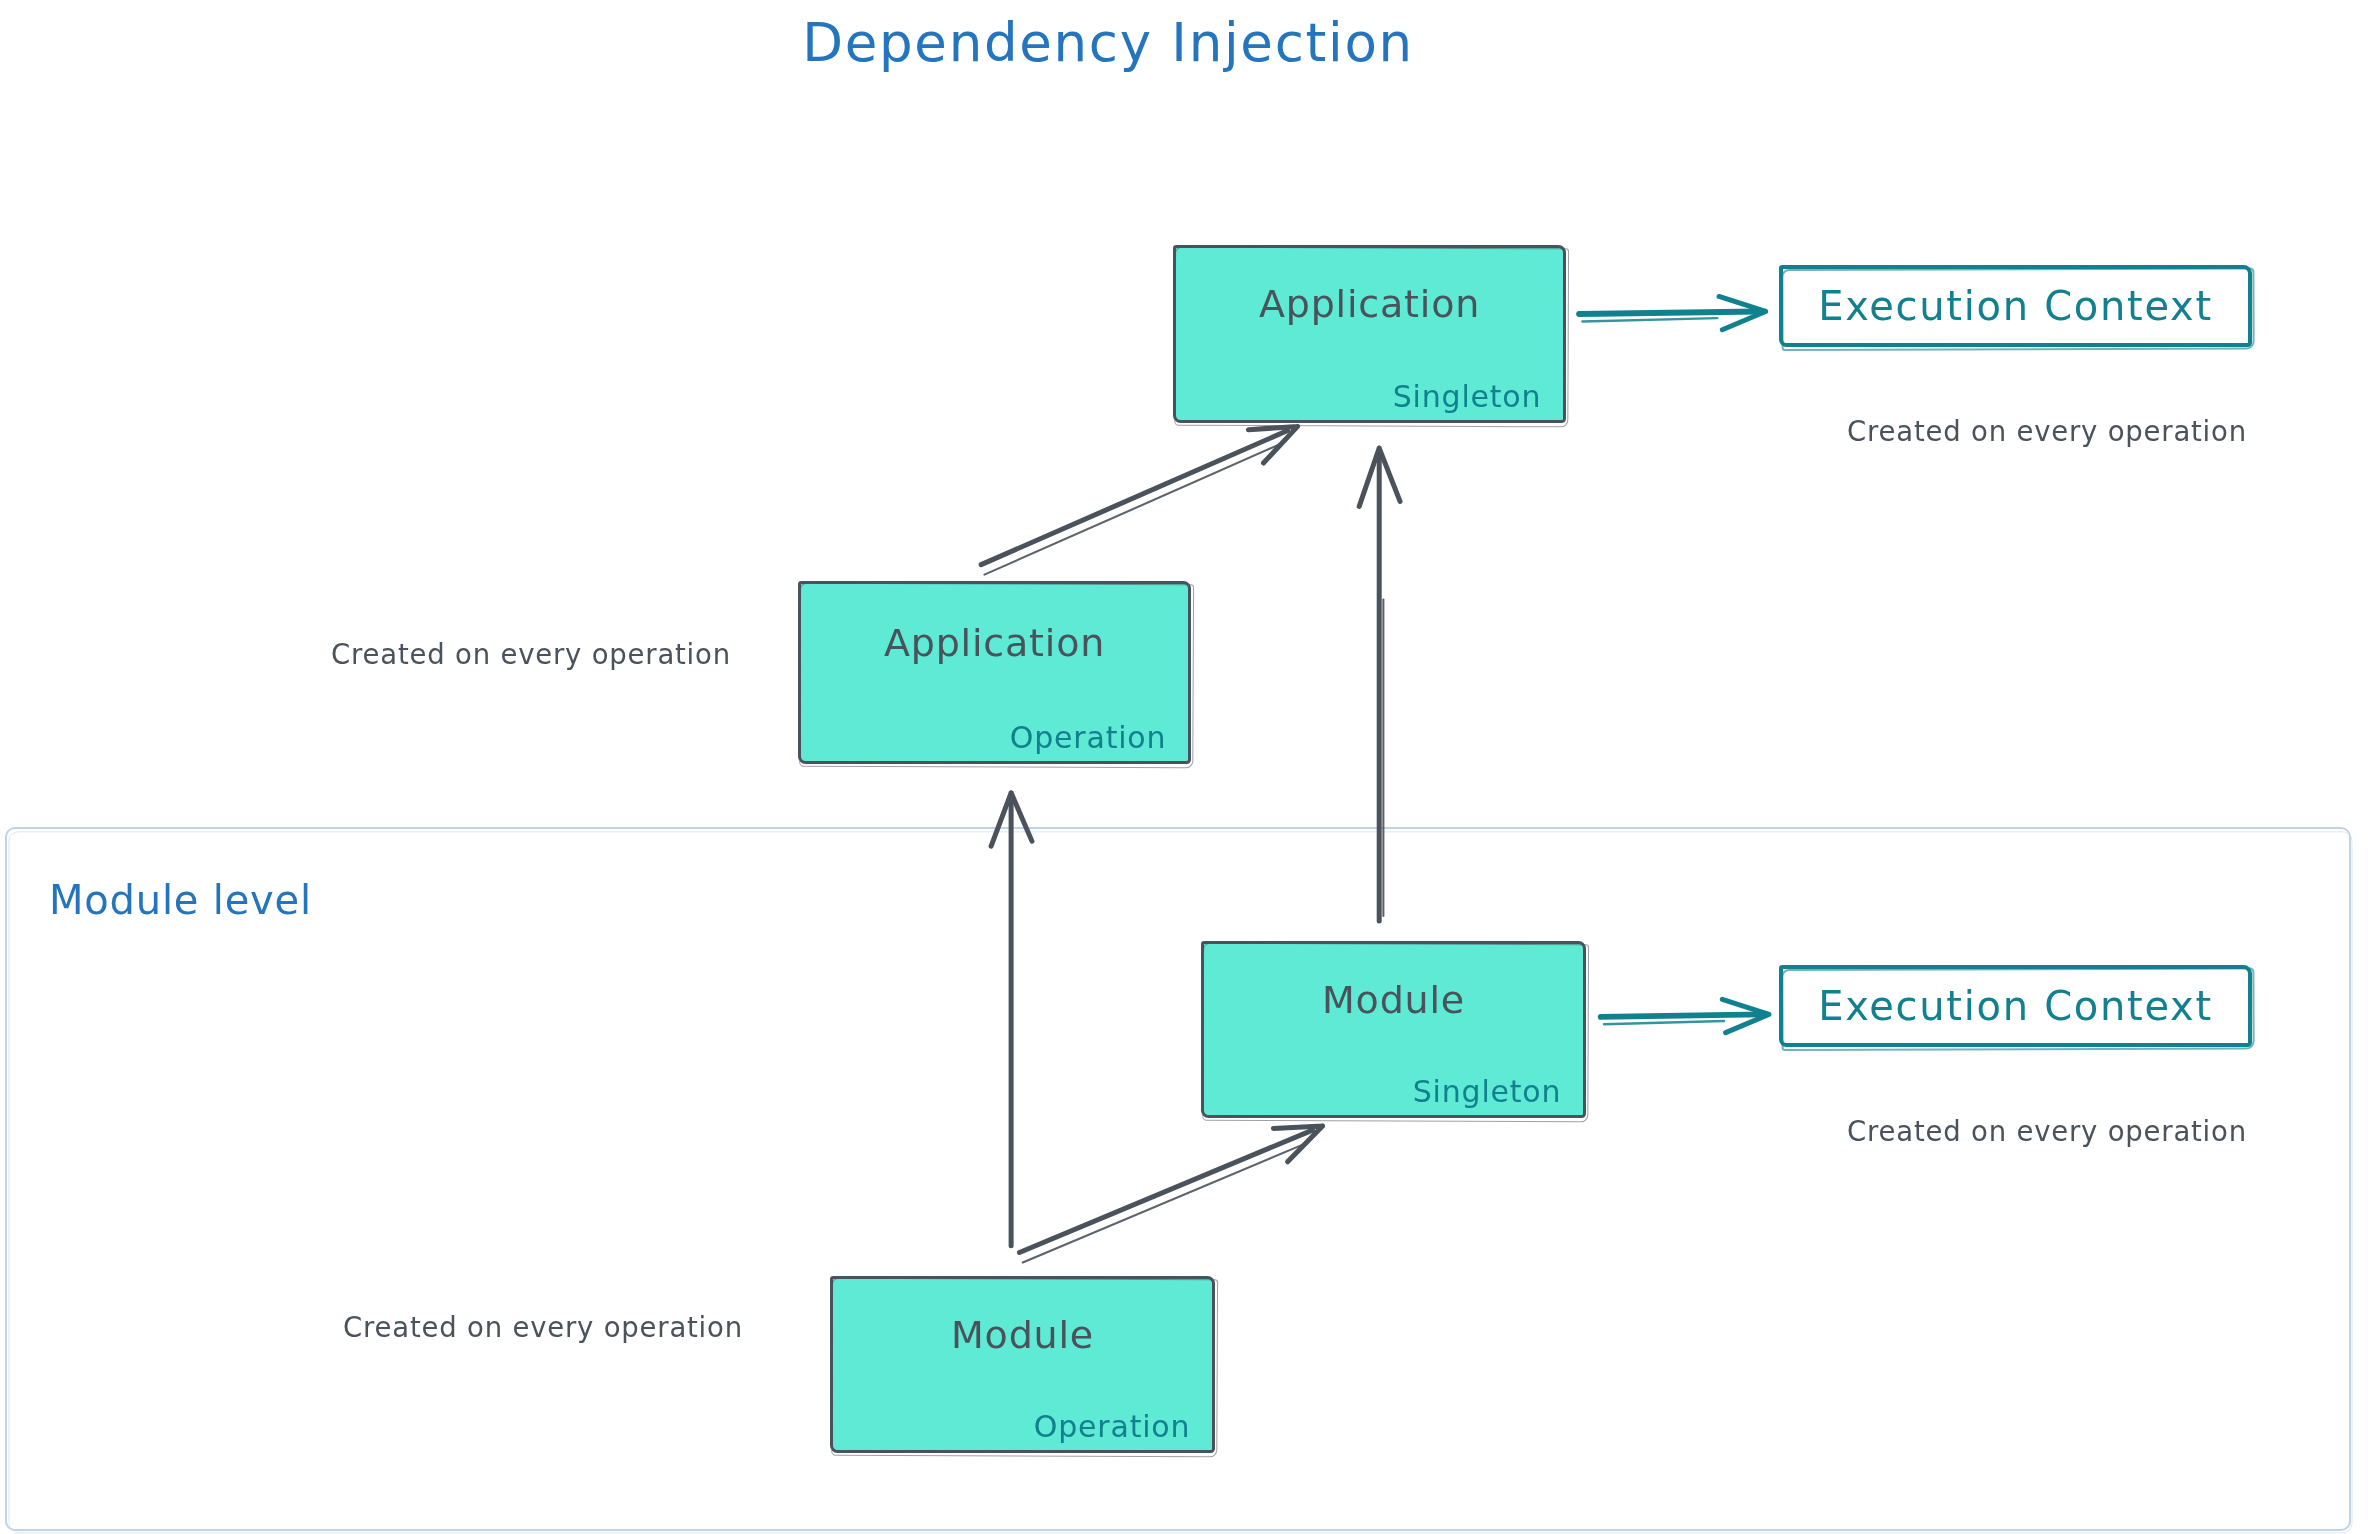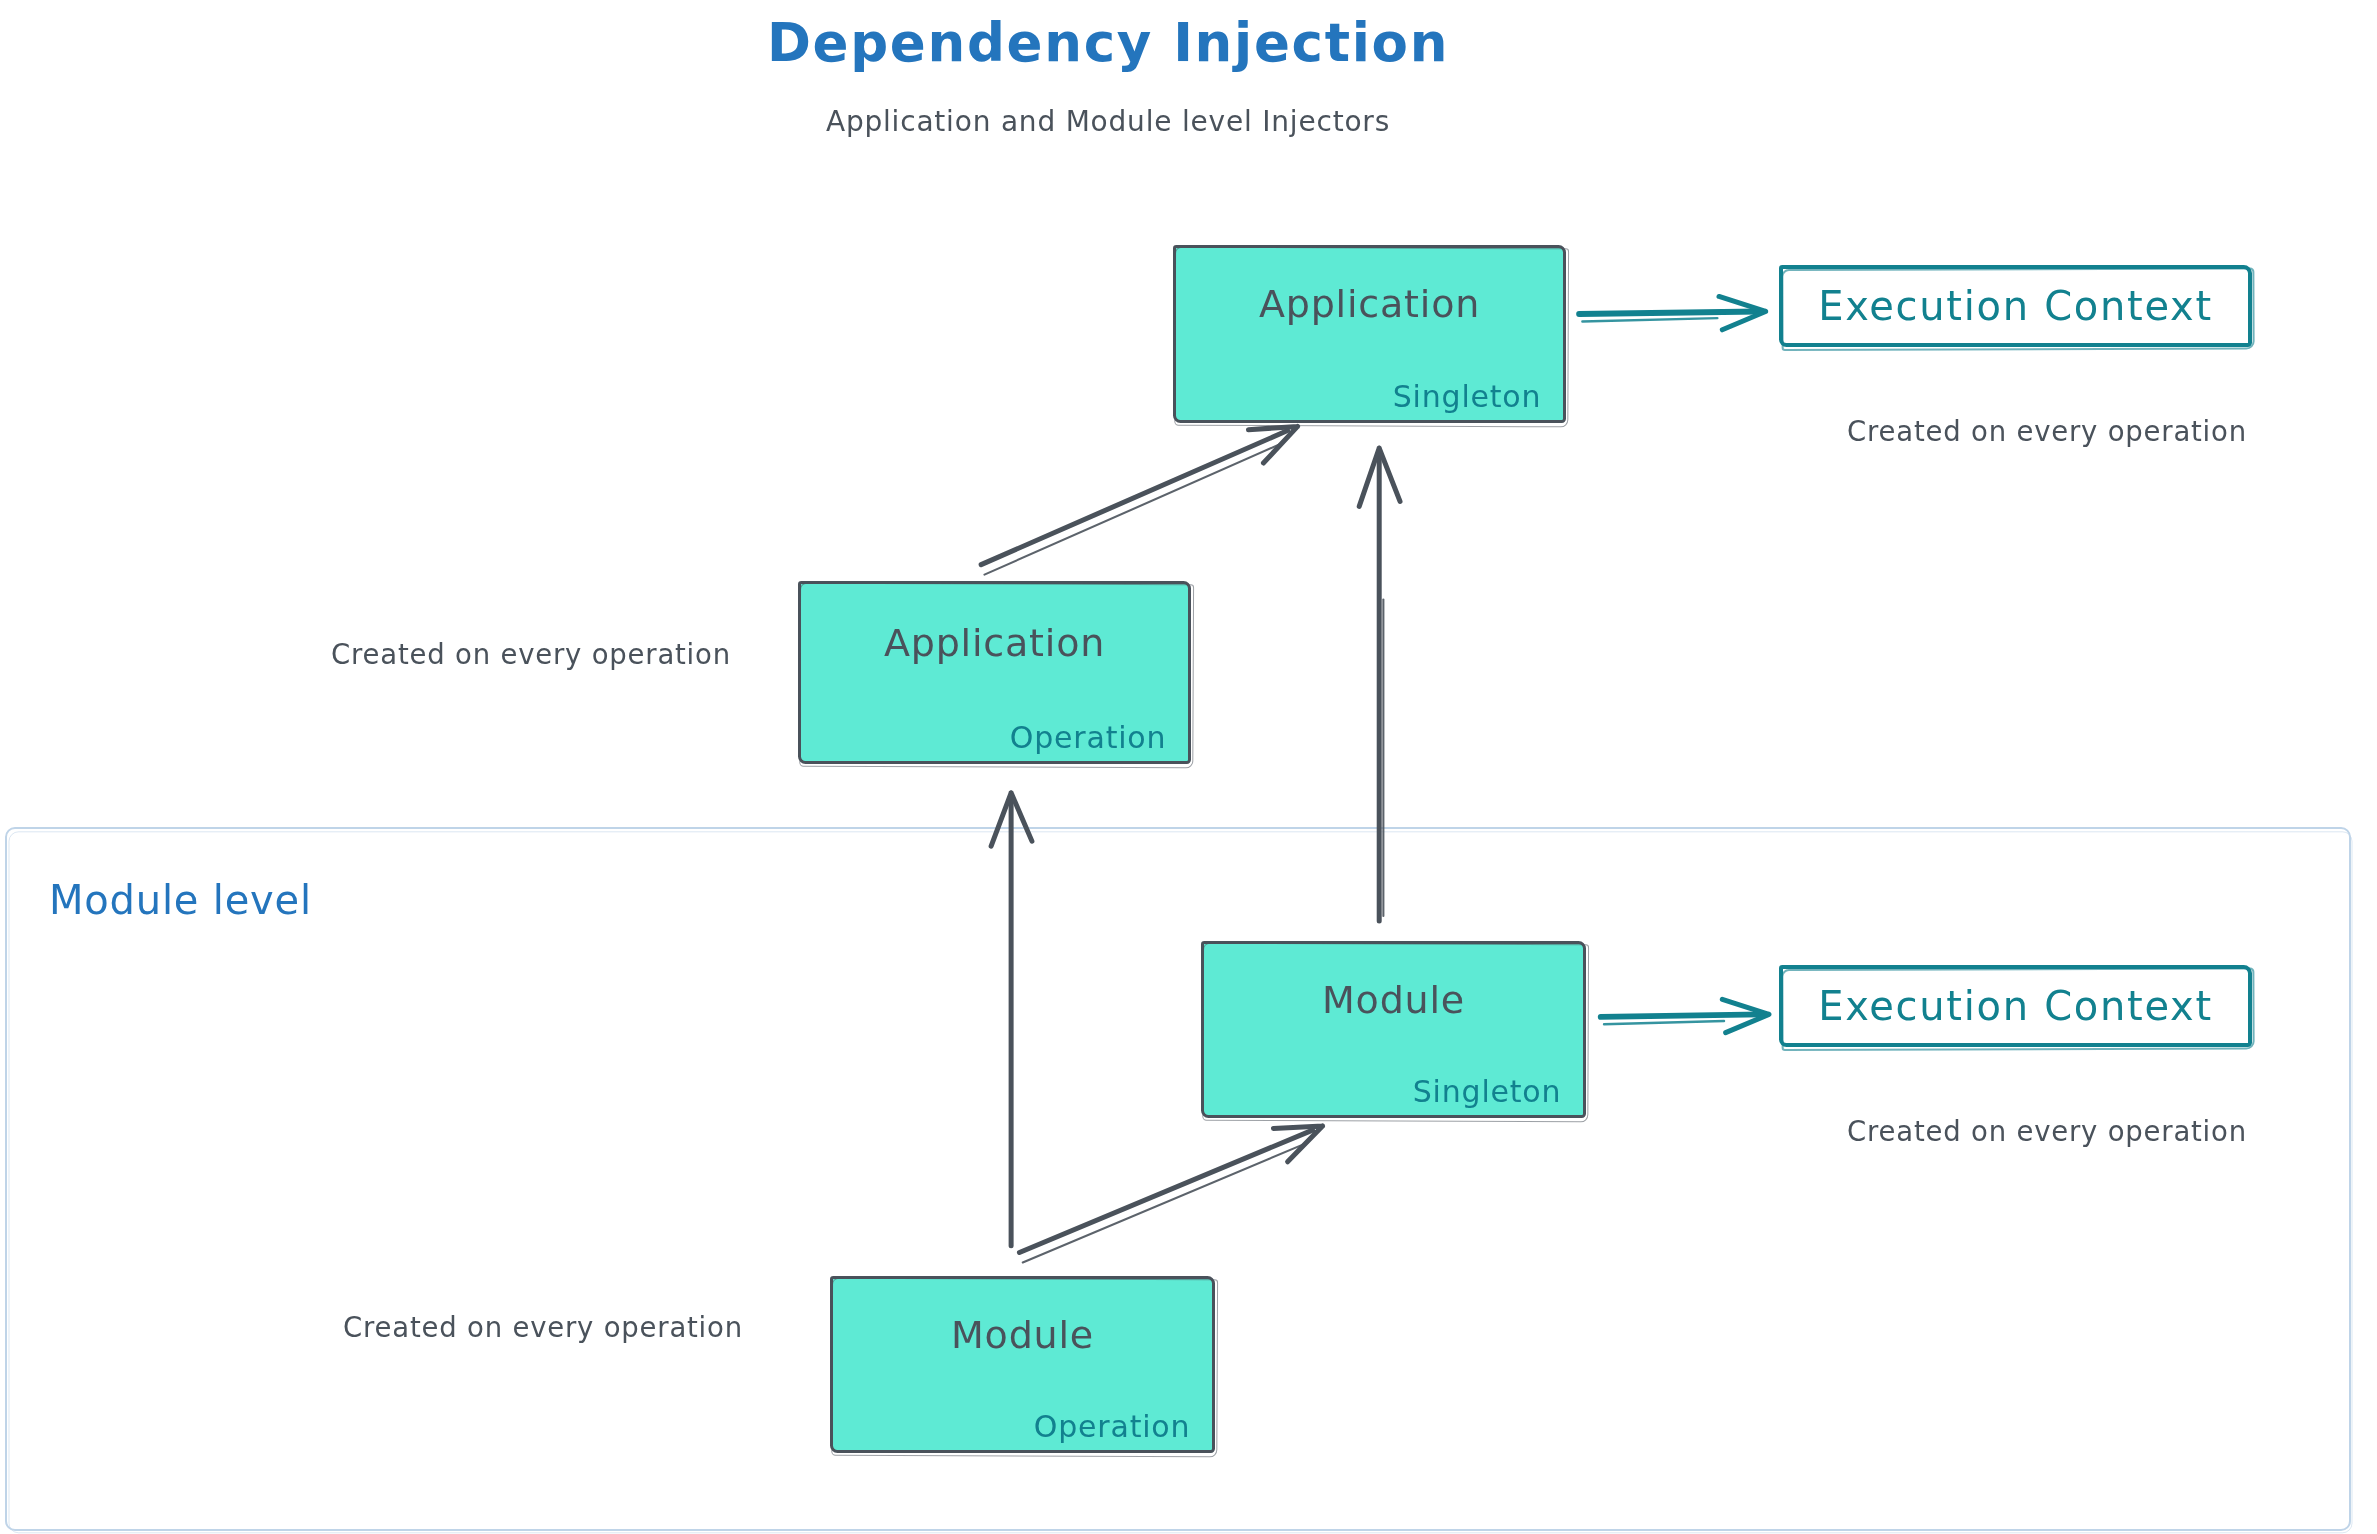--- a/index.html
+++ b/index.html
@@ -13,21 +13,21 @@
   html,body{background:var(--bg);}
   body{
     width:2377px;height:1534px;position:relative;overflow:hidden;
     font-family:"DejaVu Sans","Liberation Sans",sans-serif;
     color:var(--dark);
   }
   #canvas{position:absolute;inset:0;}
 
   .title{
     position:absolute;left:1108px;top:11.7px;transform:translateX(-50%);
-    font-size:53px;font-weight:700;letter-spacing:1.7px;color:var(--blue);
+    font-size:53px;font-weight:400;letter-spacing:1.7px;color:var(--blue);
     white-space:nowrap;
   }
   .subtitle{
     position:absolute;left:1108px;top:105px;transform:translateX(-50%);
     font-size:28px;letter-spacing:0.8px;color:var(--dark);white-space:nowrap;
   }
 
   .container{
     position:absolute;border:2.5px solid var(--container);
     border-radius:10px;background:transparent;
@@ -99,21 +99,20 @@
   svg.arrows{position:absolute;inset:0;pointer-events:none;}
   .stroke-dark{stroke:var(--dark);}
   .stroke-teal{stroke:var(--teal);}
 </style>
 </head>
 <body>
 
 <div id="canvas">
 
   <div class="title">Dependency Injection</div>
-  <div class="subtitle">Application and Module level Injectors</div>
 
 
   <section class="container" id="module-container">
     <div class="level-label" id="module-level-label">Module level</div>
   </section>
 
   <div class="node" id="app-singleton">
     <div class="node-name">Application</div>
     <div class="node-scope">Singleton</div>
   </div>

